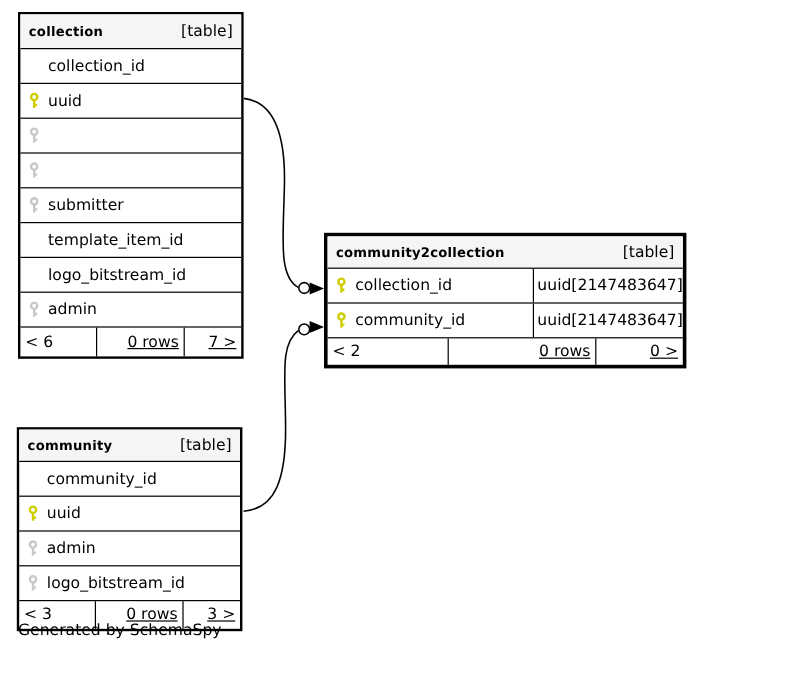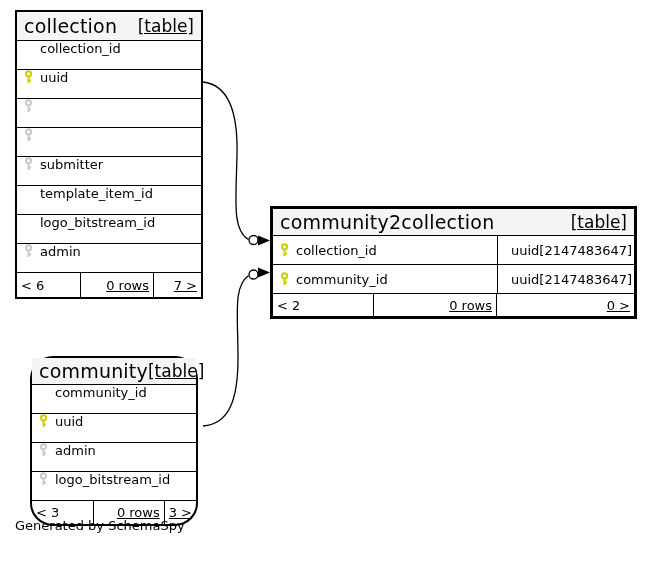--- a/index.html
+++ b/index.html
@@ -8,35 +8,35 @@
     font-family:"DejaVu Sans", sans-serif;font-size:13px;color:#000;
   }
   .connectors{position:absolute;left:0;top:0;width:656px;height:581px;pointer-events:none;}
   .db-table{position:absolute;background:#ffffff;border:2px solid #000;box-sizing:border-box;}
   .db-table.focus{border-width:3px;}
   .t-header{
     display:flex;justify-content:space-between;align-items:center;
     background:#f5f5f5;border-bottom:1px solid #000;box-sizing:border-box;
     padding:0 7px;height:29px;
   }
-  .t-title{font-weight:normal;font-size:19px;letter-spacing:.2px;}
-  .t-type{font-size:17px;text-decoration:underline;}
+  .t-title{font-weight:bold;font-size:11px;letter-spacing:.2px;}
+  .t-type{font-size:13px;}
   .t-row{
-    display:flex;align-items:flex-start;height:29px;border-bottom:1px solid #000;
+    display:flex;align-items:center;height:29px;border-bottom:1px solid #000;
     box-sizing:border-box;padding-left:6px;
   }
   .t-row:last-of-type{border-bottom:1px solid #000;}
   .icon-slot{width:17px;display:inline-flex;align-items:center;flex:0 0 17px;}
   .key-primary{color:#cdcd00;}
   .key-nullable{color:#c8c8c8;}
   .col-name{white-space:nowrap;}
   .name-cell{display:flex;align-items:center;box-sizing:border-box;padding-left:6px;height:100%;}
   .type-cell{
     flex:1;display:flex;align-items:center;border-left:1px solid #000;
-    box-sizing:border-box;padding-left:13px;height:100%;white-space:nowrap;
+    box-sizing:border-box;padding-left:3px;height:100%;white-space:nowrap;
   }
   .t-row.two-col{padding-left:0;}
   .t-footer{display:flex;box-sizing:border-box;}
   .f-cell{display:flex;align-items:center;box-sizing:border-box;padding:0 4px;white-space:nowrap;}
   .f-cell.sep{border-right:1px solid #000;}
   .f-right{justify-content:flex-end;text-decoration:underline;}
   .credit{position:absolute;left:15px;top:518px;font-size:13px;}
 </style>
 </head>
 <body>
@@ -118,21 +118,21 @@
       <span class="col-name">admin</span>
     </div>
 
     <div class="t-footer" style="height:24px;">
       <span class="f-cell sep" style="width:64px;">&lt; 6</span>
       <span class="f-cell sep f-right" style="width:73px;">0 rows</span>
       <span class="f-cell f-right" style="flex:1;">7 &gt;</span>
     </div>
   </div>
 
-  <div class="db-table focus" style="left:270px;top:206px;width:367px;">
+  <div class="db-table focus" style="left:270px;top:194px;width:302px;">
     <div class="t-header" style="height:27px;">
       <span class="t-title">community2collection</span>
       <span class="t-type">[table]</span>
     </div>
 
     <div class="t-row two-col">
       <span class="name-cell" style="width:224px;">
         <span class="icon-slot key-primary">
           <svg width="11" height="14" viewBox="0 0 11 14">
               <circle cx="5.5" cy="3.8" r="2.6" fill="none" stroke="currentColor" stroke-width="2"></circle>
@@ -156,21 +156,21 @@
       <span class="type-cell">uuid[2147483647]</span>
     </div>
 
     <div class="t-footer" style="height:22px;">
       <span class="f-cell sep" style="width:101px;">&lt; 2</span>
       <span class="f-cell sep f-right" style="width:123px;">0 rows</span>
       <span class="f-cell f-right" style="flex:1;">0 &gt;</span>
     </div>
   </div>
 
-  <div class="db-table" style="left:30px;top:356px;width:168px;border-radius:23px;">
+  <div class="db-table" style="left:14px;top:356px;width:188px;">
     <div class="t-header" style="height:27px;">
       <span class="t-title">community</span>
       <span class="t-type">[table]</span>
     </div>
 
     <div class="t-row">
       <span class="icon-slot"></span>
       <span class="col-name">community_id</span>
     </div>
     <div class="t-row">

